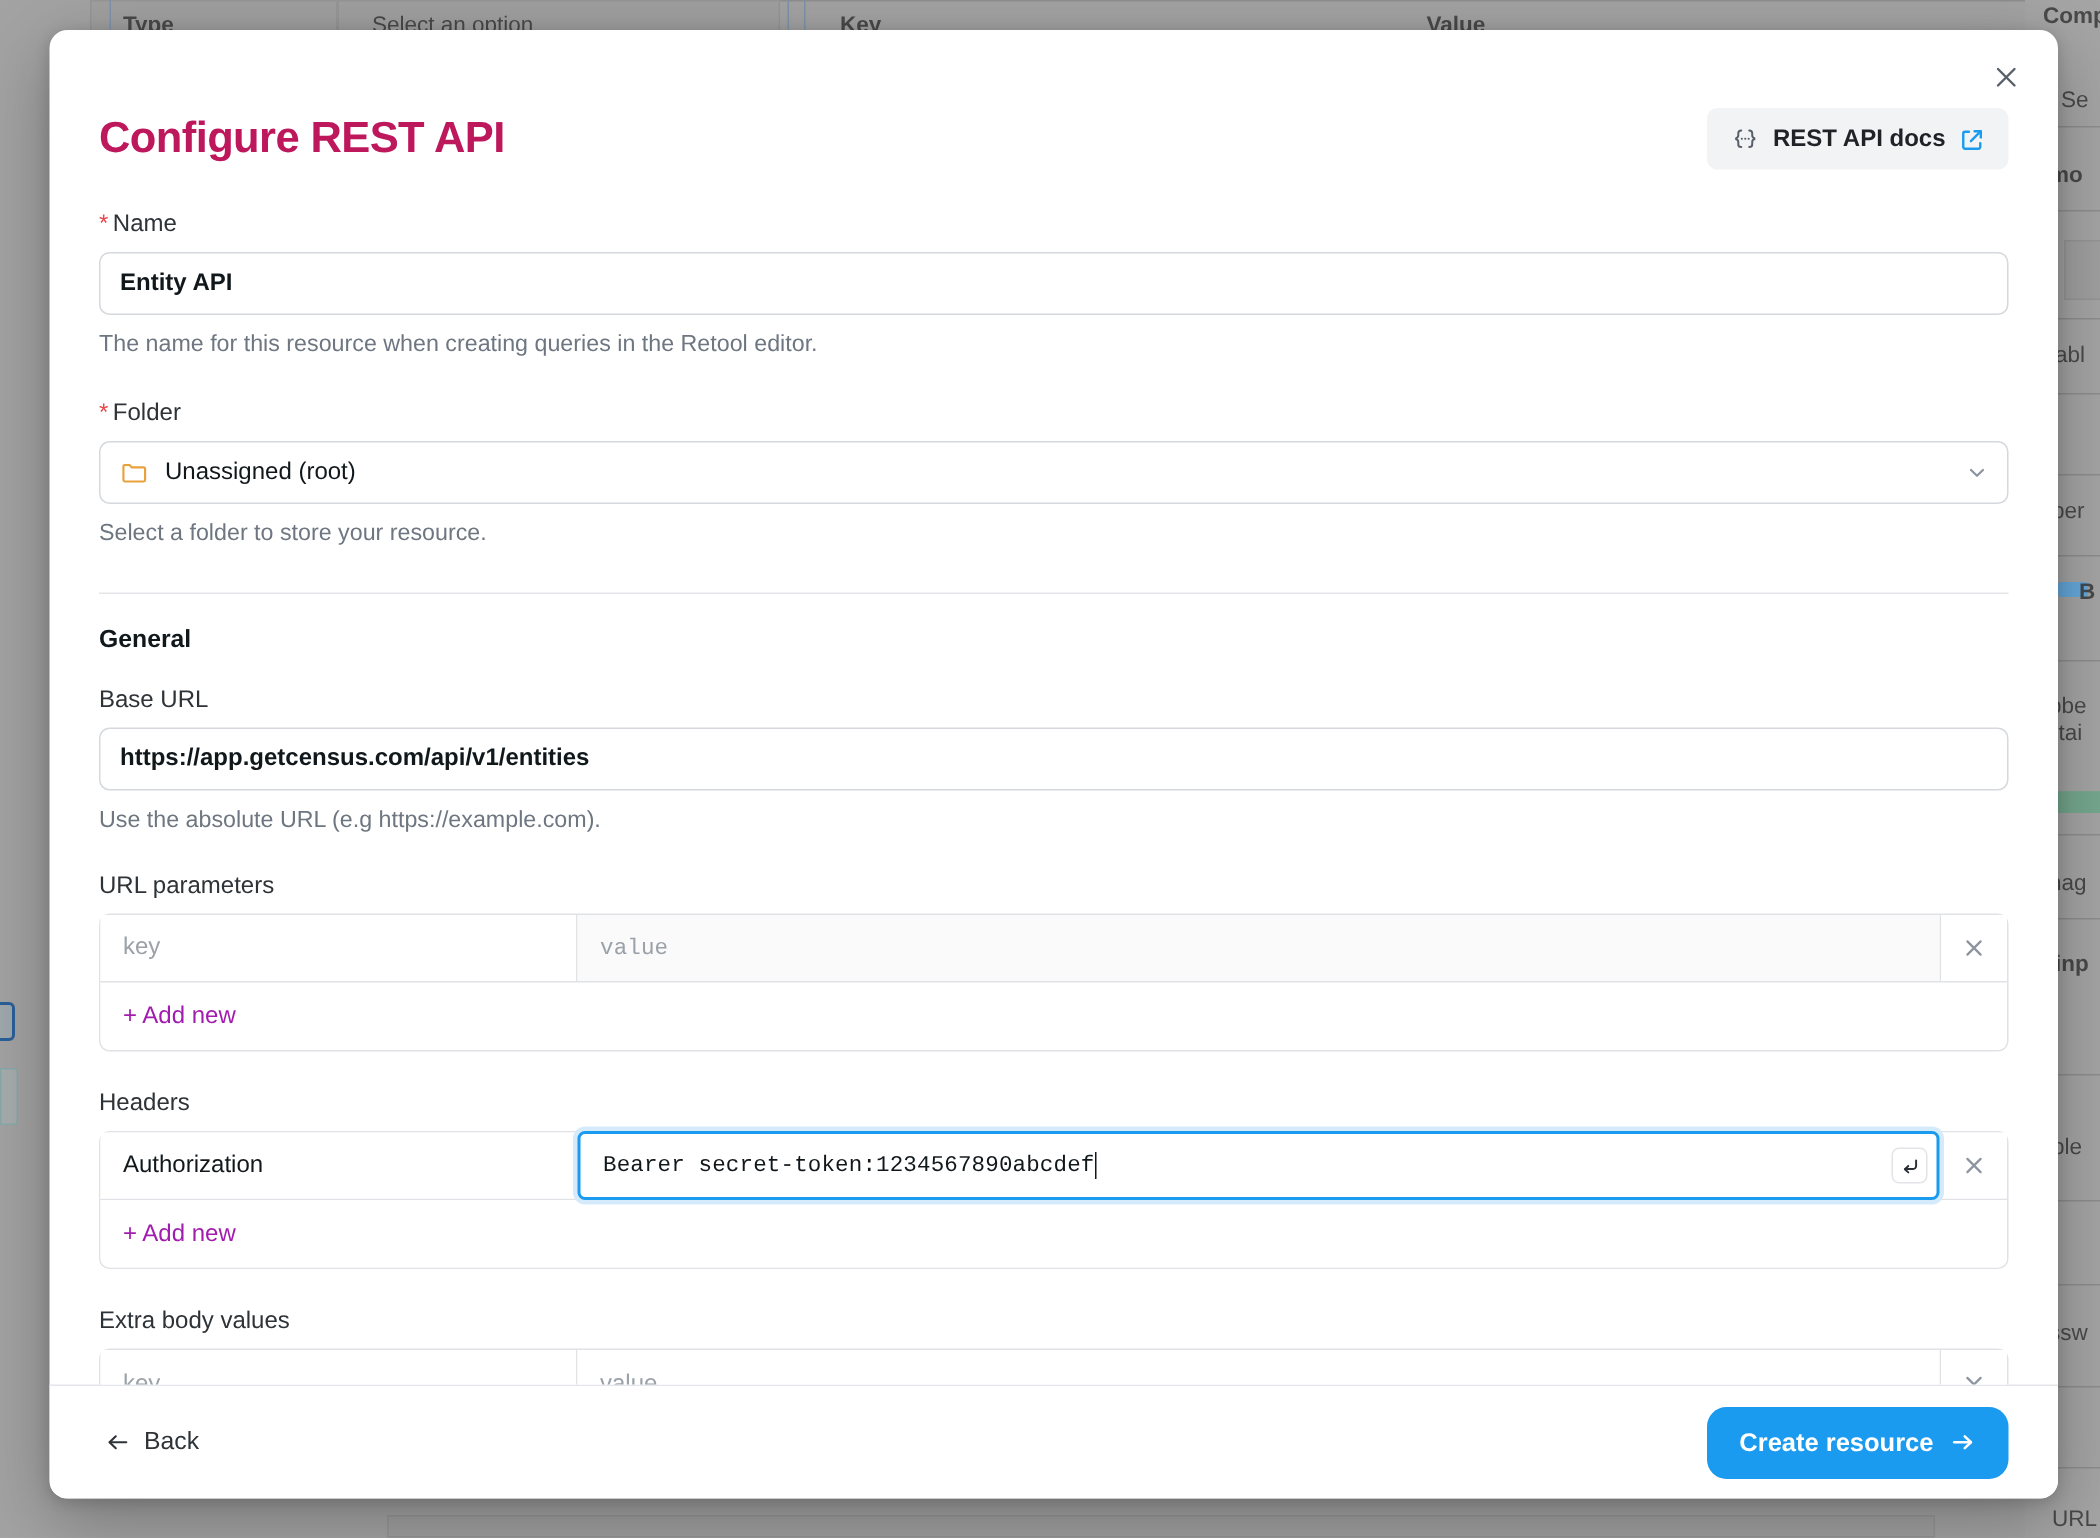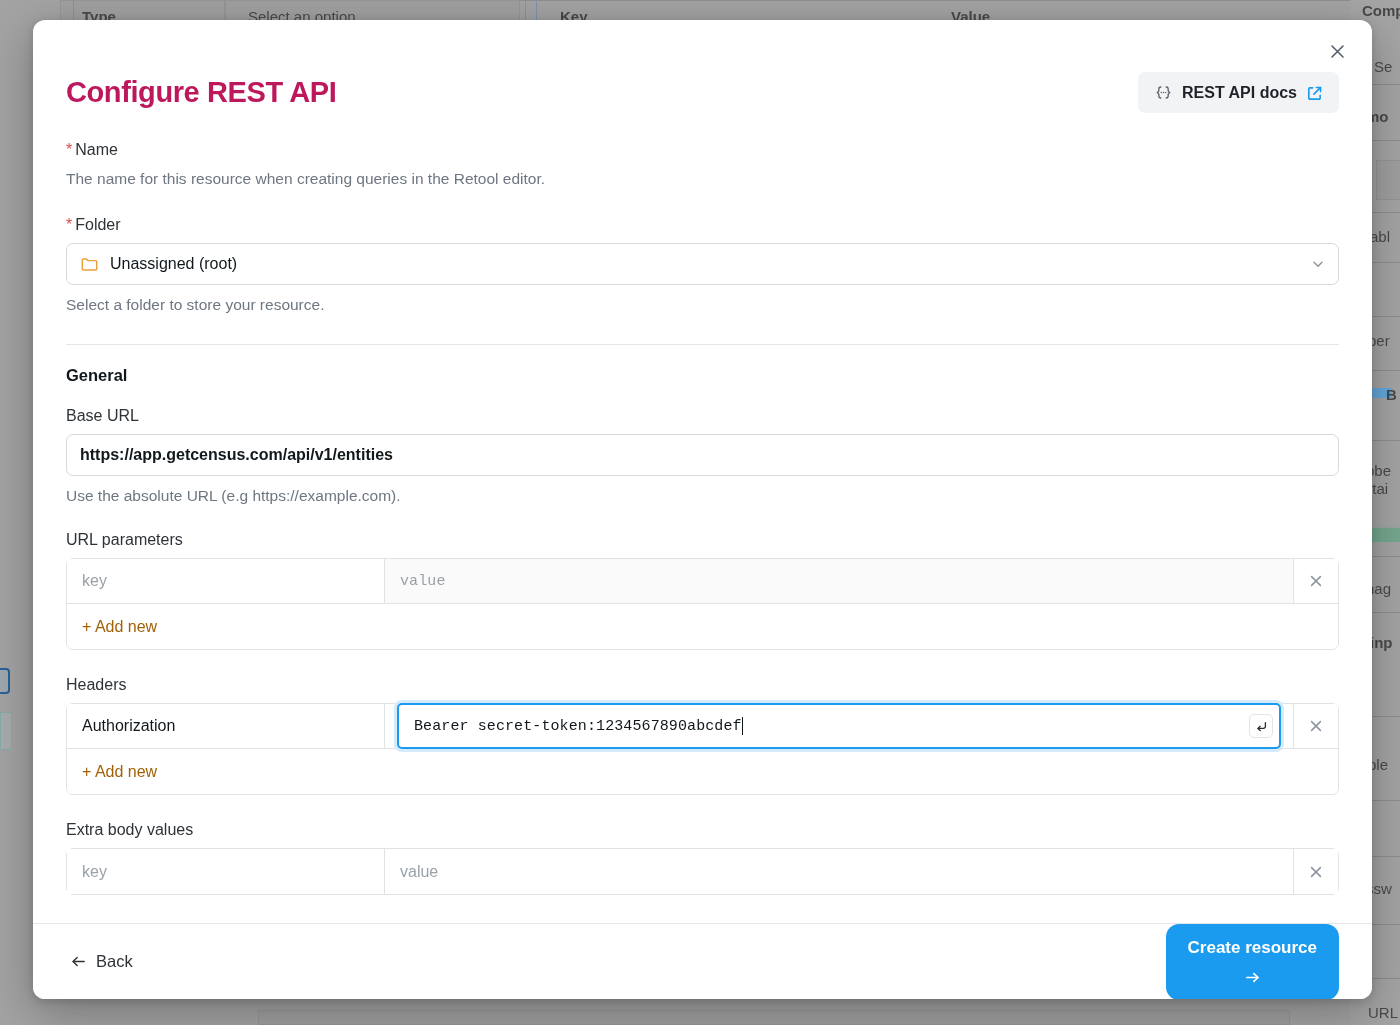--- a/index.html
+++ b/index.html
@@ -259,21 +259,21 @@
     cursor: pointer;
     background: #fff;
   }
 
   
   .kv-val.focused {
     border: 2px solid #1a9bf0;
     border-radius: 5px;
     box-shadow: 0 0 0 3px #d5ebfb;
     background: #fff;
-    margin: -1px 12px;
+    margin: -1px 0;
     z-index: 5;
   }
   .kv-val.focused .caret {
     display: inline-block;
     width: 1px;
     height: 18px;
     background: #11181c;
     margin-left: 0px;
     vertical-align: middle;
   }
@@ -296,21 +296,21 @@
 
   .addnew-row {
     display: flex;
     align-items: center;
     min-height: 45px;
     padding: 0 15px;
     background: #fff;
     border-radius: 0 0 6px 6px;
   }
   .addnew {
-    color: #a16207;
+    color: #a21caf;
     font-size: 16px;
     cursor: pointer;
     background: none;
     border: none;
     padding: 0;
     font-family: "Liberation Sans", sans-serif;
   }
 
   
   #modal-footer {
@@ -341,21 +341,20 @@
     gap: 11px;
     background: #1a9bf0;
     color: #fff;
     border: none;
     border-radius: 13px;
     padding: 14px 22px;
     font-size: 17px;
     font-weight: bold;
     cursor: pointer;
     font-family: "Liberation Sans", sans-serif;
-    flex-direction: column;
   }
 </style>
 </head>
 <body>
 
 <div id="backdrop">
   <div class="bg-panel" style="left:0;top:0;width:1400px;height:1025px;"></div>
 
   <div class="bg-line" style="left:60px;top:26px;width:1290px;"></div>
   <div class="bg-line" style="left:60px;top:0px;width:1290px;"></div>
@@ -440,20 +439,21 @@
             <path d="M8.4 9.6 15.2 2.8"></path>
           </svg>
         </span>
       </button>
     </div>
 
     <div class="field">
       <label class="flabel">
         <span class="req">*</span><span>Name</span>
       </label>
+      <input class="txtinput" type="text" value="Entity API" style="">
       <div class="fhelp">The name for this resource when creating queries in the Retool editor.</div>
     </div>
 
     <div class="field">
       <label class="flabel">
         <span class="req">*</span><span>Folder</span>
       </label>
       <div class="selectwrap">
         <span class="folder-icon">
           <svg width="19" height="19" viewBox="0 0 20 20" fill="none" stroke="currentColor" stroke-width="1.5" stroke-linejoin="round">

